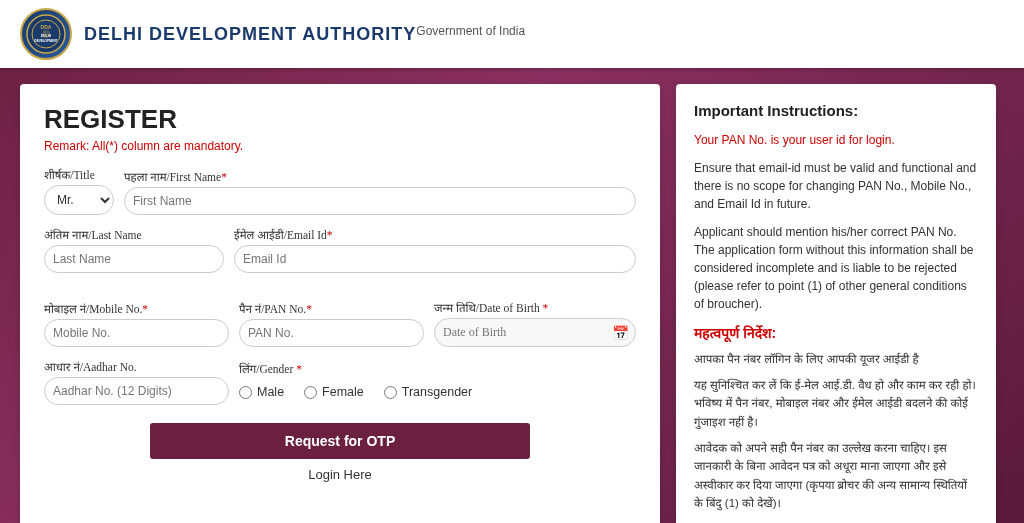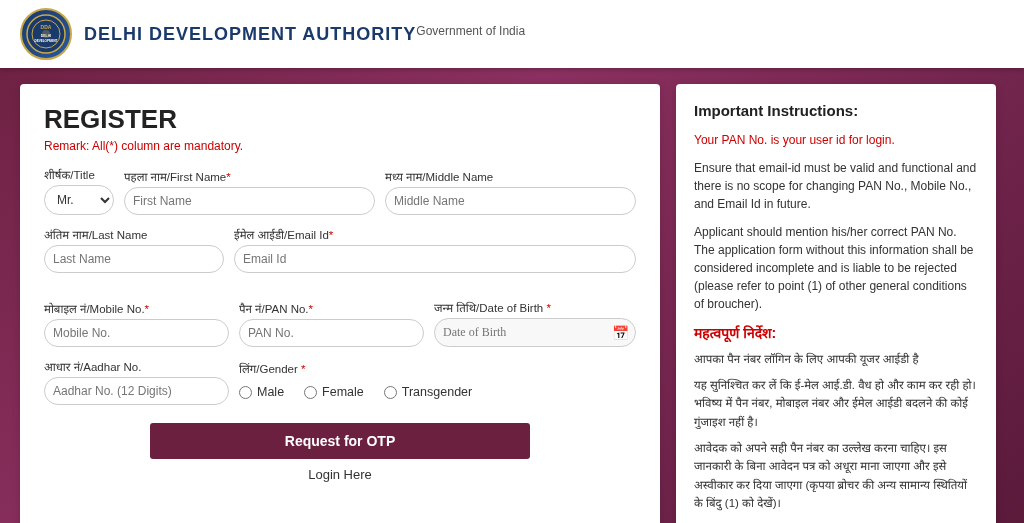--- a/index.html
+++ b/index.html
@@ -155,20 +155,21 @@
       max-width: 185px;
     }
 
     .form-group.gender-group {
       flex: 1;
     }
 
     .field-label {
       font-size: 11.5px;
       color: #333;
+      font-family: Liberation Serif, serif;
     }
 
     .required-star {
       color: #cc0000;
     }
 
     input[type="text"],
     input[type="email"],
     select {
       border: 1px solid #ccc;
@@ -331,24 +332,20 @@
             <option>Ms.</option>
             <option>Dr.</option>
           </select>
         </div>
         <div class="form-group firstname-group">
           <label class="field-label">
             <span>पहला नाम/First Name</span><span class="required-star">*</span>
           </label>
           <input type="text" placeholder="First Name" style="">
         </div>
-        <div class="form-group middlename-group">
-          <label class="field-label">मध्य नाम/Middle Name</label>
-          <input type="text" placeholder="Middle Name" style="">
-        </div>
       </div>
 
       <div class="form-row">
         <div class="form-group lastname-group">
           <label class="field-label">अंतिम नाम/Last Name</label>
           <input type="text" placeholder="Last Name" style="">
         </div>
         <div class="form-group email-group">
           <label class="field-label">
             <span>ईमेल आईडी/Email Id</span><span class="required-star">*</span>

